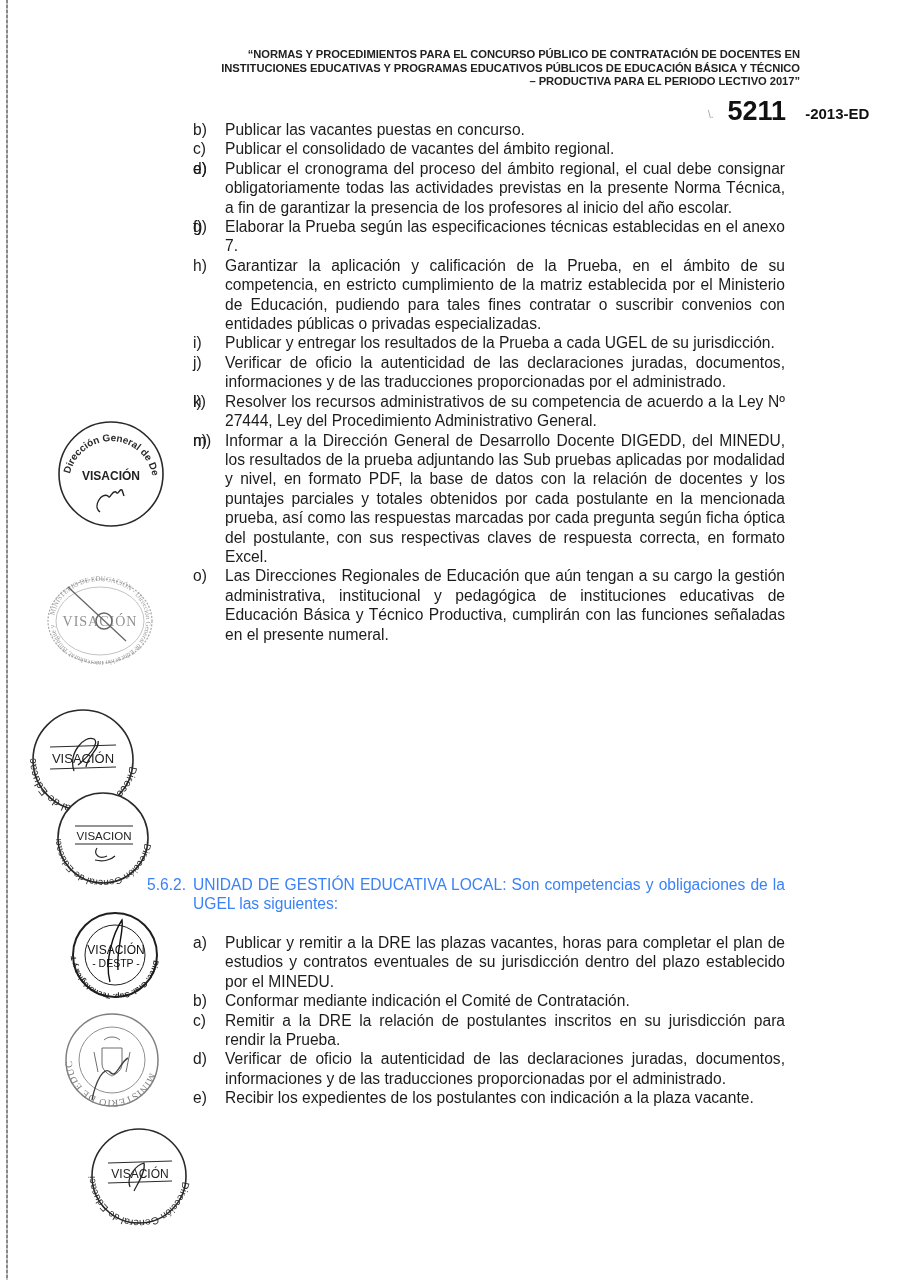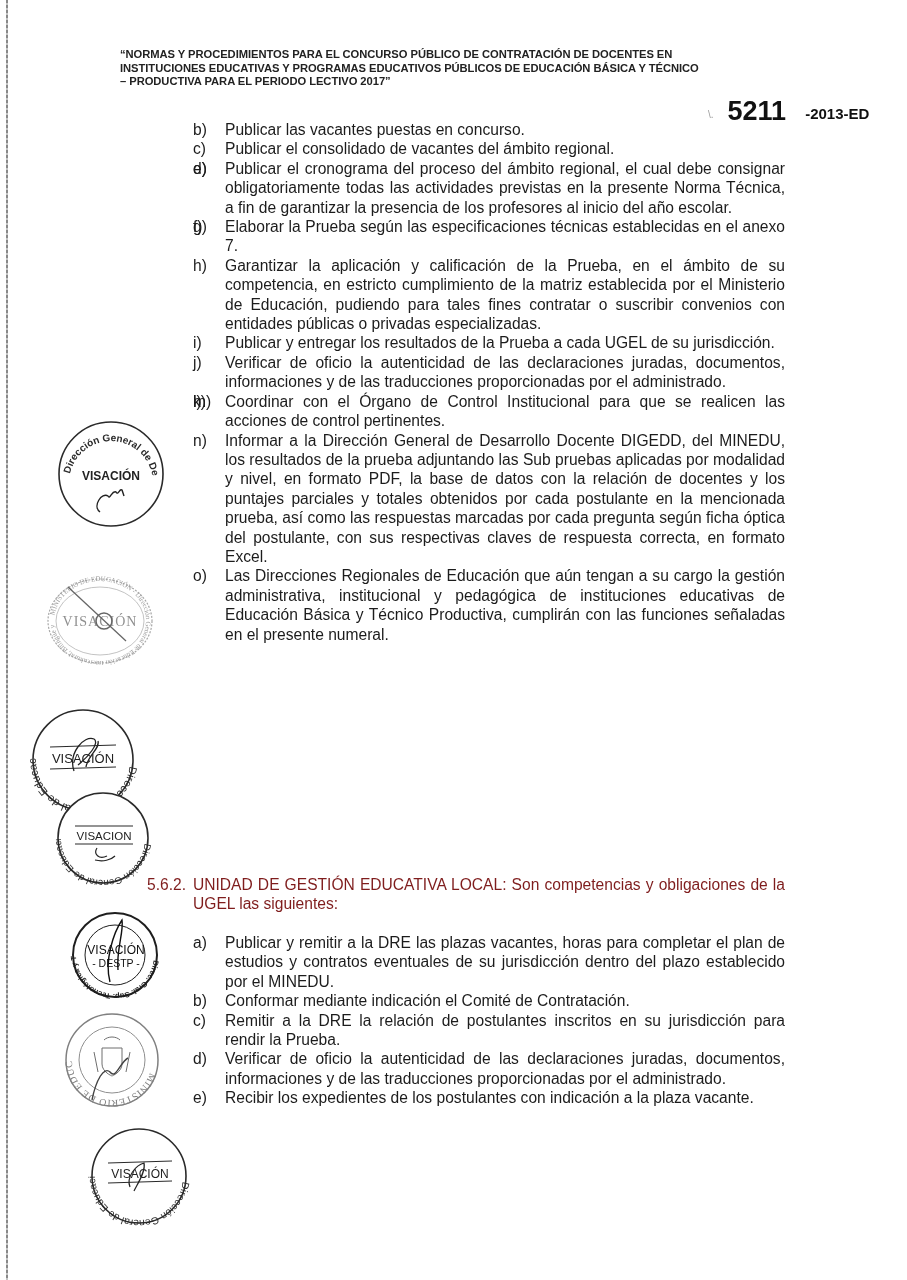--- a/index.html
+++ b/index.html
@@ -22,21 +22,21 @@
       width: 2px;
       height: 1280px;
       background: repeating-linear-gradient(to bottom, #6b6b6b 0px, #6b6b6b 3px, #b5b5b5 3px, #b5b5b5 5px);
       opacity: 0.8;
     }
     .header {
       position: absolute;
       top: 48px;
       left: 120px;
       width: 680px;
-      text-align: left;
+      text-align: right;
       font-weight: bold;
       font-size: 11.2px;
       line-height: 13.5px;
       letter-spacing: -0.05px;
       color: #222;
     }
     .header div { white-space: nowrap; }
     .doc-number {
       position: absolute;
       top: 96px;
@@ -83,21 +83,21 @@
       left: 0;
       top: 0;
     }
     .section-block {
       position: absolute;
       left: 147px;
       top: 875px;
       width: 638px;
       font-size: 15.6px;
       line-height: 19.4px;
-      color: #7f1d1d;
+      color: #3b82f6;
     }
     .section-head {
       position: relative;
       padding-left: 46px;
       text-align: justify;
     }
     .section-head .sec-num {
       position: absolute;
       left: 0;
       top: 0;
@@ -135,22 +135,22 @@
   <div class="item"><span class="marker">b)</span><span>Publicar las vacantes puestas en concurso.</span></div>
   <div class="item"><span class="marker">c)</span><span>Publicar el consolidado de vacantes del ámbito regional.</span></div>
   <div class="item"><span class="marker">d)</span></div>
   <div class="item"><span class="marker">e)</span><span>Publicar el cronograma del proceso del ámbito regional, el cual debe consignar obligatoriamente todas las actividades previstas en la presente Norma Técnica, a fin de garantizar la presencia de los profesores al inicio del año escolar.</span></div>
   <div class="item"><span class="marker">f)</span></div>
   <div class="item"><span class="marker">g)</span><span>Elaborar la Prueba  según las especificaciones técnicas establecidas en el anexo 7.</span></div>
   <div class="item"><span class="marker">h)</span><span>Garantizar la aplicación y calificación de la Prueba, en el ámbito de su competencia, en estricto cumplimiento de la matriz establecida por el Ministerio de Educación, pudiendo para tales fines contratar o suscribir convenios con entidades públicas o privadas especializadas.</span></div>
   <div class="item"><span class="marker">i)</span><span>Publicar y entregar los resultados de la Prueba a cada UGEL de su jurisdicción.</span></div>
   <div class="item"><span class="marker">j)</span><span>Verificar de oficio la autenticidad de las declaraciones juradas, documentos, informaciones y de las traducciones proporcionadas por el administrado.</span></div>
   <div class="item"><span class="marker">k)</span></div>
-  <div class="item"><span class="marker">l)</span></div>
-  <div class="item"><span class="marker">m)</span><span>Coordinar con el Órgano de Control Institucional para que se realicen las acciones de control pertinentes.</span></div>
+  <div class="item"><span class="marker">l)</span><span>Resolver los recursos administrativos de su competencia de acuerdo a la Ley Nº 27444, Ley del Procedimiento Administrativo General.</span></div>
+  <div class="item"><span class="marker">m)</span></div>
   <div class="item"><span class="marker">n)</span><span>Informar a la Dirección General de Desarrollo Docente DIGEDD, del MINEDU, los resultados de la prueba adjuntando las Sub pruebas aplicadas por modalidad y nivel, en formato PDF, la base de datos con la relación de docentes y los puntajes parciales y totales obtenidos por cada postulante en la mencionada prueba, así como las respuestas marcadas por cada pregunta según ficha óptica del postulante, con sus respectivas claves de respuesta correcta, en formato Excel.</span></div>
   <div class="item"><span class="marker">o)</span><span>Las Direcciones Regionales de Educación que aún tengan a su cargo la gestión administrativa, institucional y pedagógica de instituciones educativas de Educación Básica y Técnico Productiva, cumplirán con las funciones señaladas en el presente numeral.</span></div>
 </div>
 
 <div class="section-block">
   <div class="section-head">
     <span class="sec-num">5.6.2.</span><span>UNIDAD DE GESTIÓN EDUCATIVA LOCAL: Son competencias y obligaciones de la UGEL las siguientes:</span>
   </div>
 </div>
 

